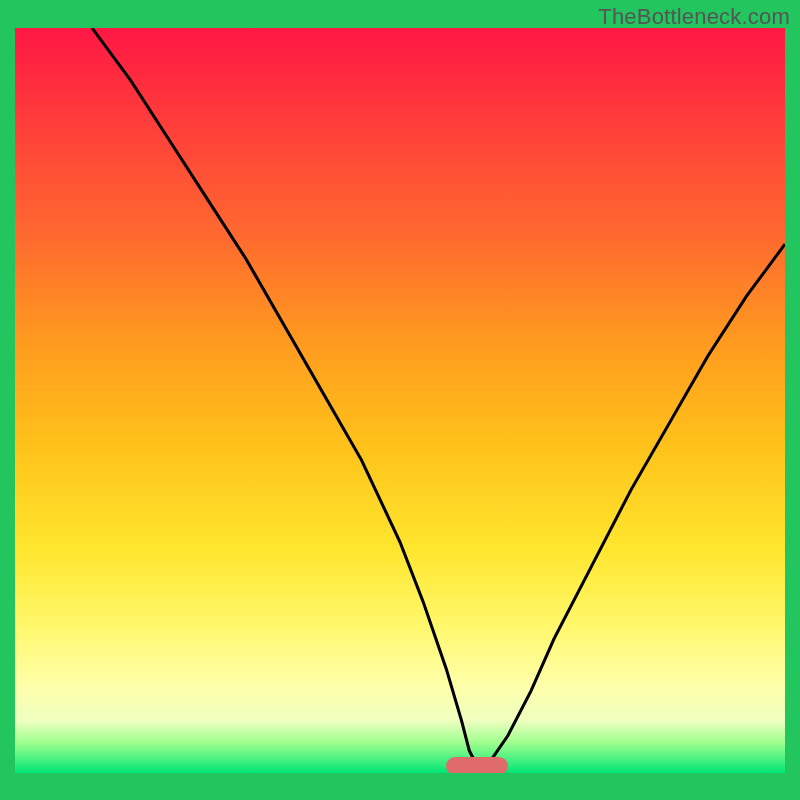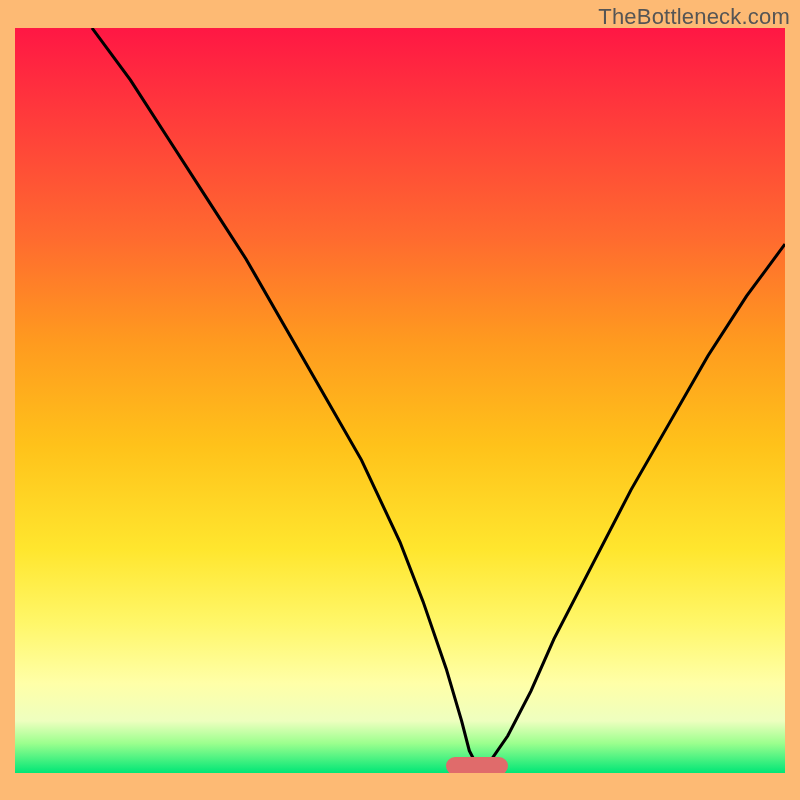--- a/index.html
+++ b/index.html
@@ -8,21 +8,21 @@
     width: 800px;
     height: 800px;
     background: #000;
     font-family: Arial, Helvetica, sans-serif;
     overflow: hidden;
   }
   .frame {
     position: relative;
     width: 800px;
     height: 800px;
-    background: #fdba74;
+    background: #22c55e;
   }
   .watermark {
     position: absolute;
     top: 4px;
     right: 10px;
     color: #555;
     font-size: 22px;
     font-weight: 500;
     letter-spacing: 0.2px;
     user-select: none;

